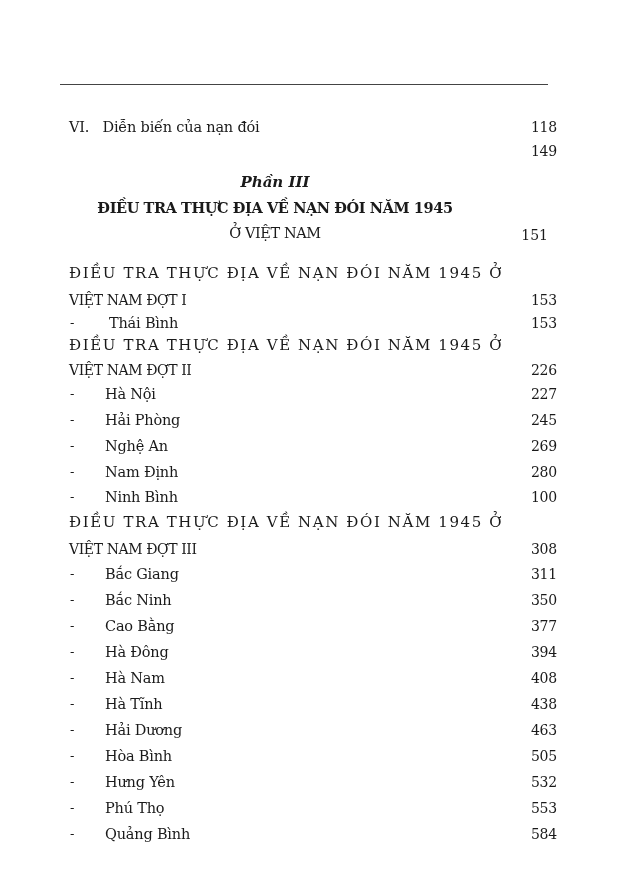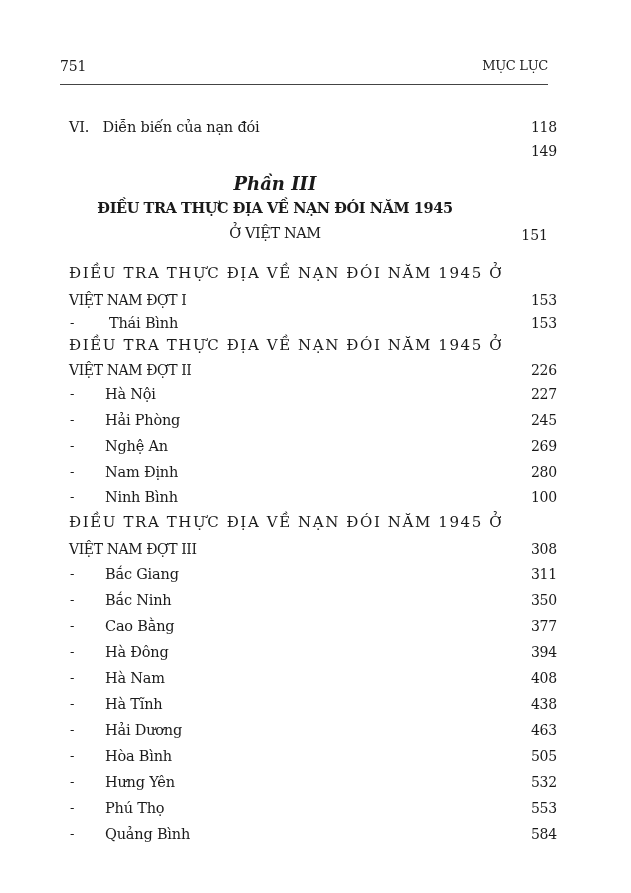--- a/index.html
+++ b/index.html
@@ -98,21 +98,21 @@
       letter-spacing: -0.4px;
       font-size: 14px;
     }
     .part-label {
       position: absolute;
       left: 0;
       width: 430px;
       text-align: center;
       font-style: italic;
       font-weight: bold;
-      font-size: 18px;
+      font-size: 15px;
       top: 173px;
     }
     .part-title-1 {
       position: absolute;
       left: 0;
       width: 430px;
       text-align: center;
       font-weight: bold;
       font-size: 14.5px;
       letter-spacing: -0.4px;
@@ -134,24 +134,20 @@
       top: 227px;
       font-size: 14px;
       text-align: right;
     }
   </style>
 </head>
 <body>
 
 <div class="page">
 
-  <div class="running-head">
-    <span class="page-num">751</span>
-    <span class="section-title">MỤC LỤC</span>
-  </div>
   <div class="rule"></div>
 
   <div class="toc">
 
     <div class="row" style="top:116px;">
       <span class="label">
         <span>VI.</span>&nbsp;&nbsp;&nbsp;<span>Diễn biến của nạn đói</span>
       </span>
       <span class="page">118</span>
     </div>

